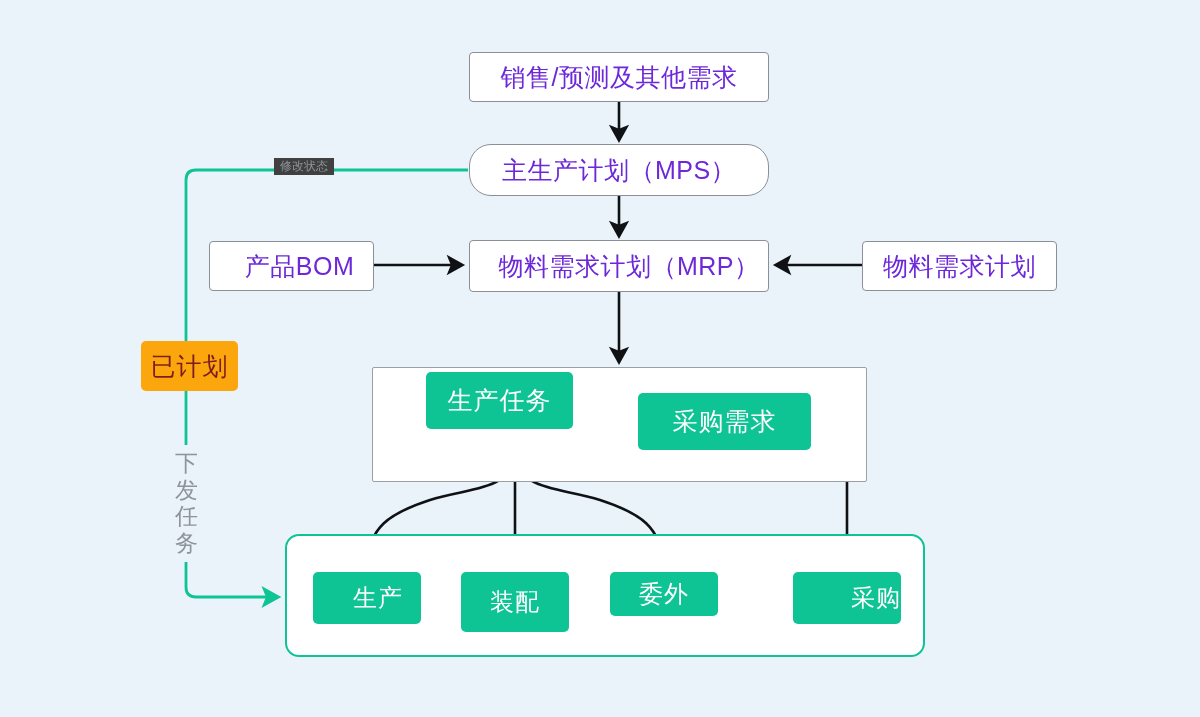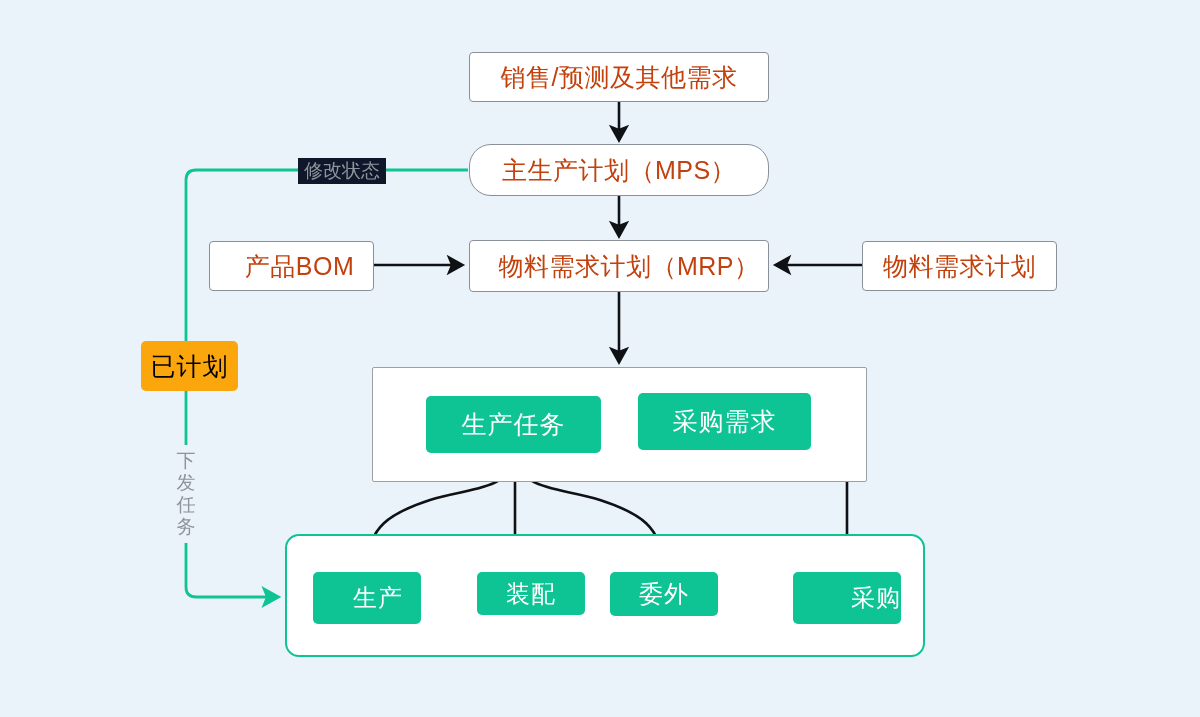--- a/index.html
+++ b/index.html
@@ -33,40 +33,40 @@
     display: flex;
     align-items: center;
     justify-content: center;
     white-space: nowrap;
   }
   
   .box-white {
     background: #ffffff;
     border: 1.4px solid #8a8f98;
     border-radius: 4px;
-    color: #c2410c;
+    color: #6d28d9;
     font-size: 25px;
     letter-spacing: 0.5px;
   }
   
   .chip-green {
     background: #0ec394;
     border-radius: 5px;
     color: #ffffff;
     font-size: 25px;
     letter-spacing: 1px;
   }
   .chip-green.small {
     font-size: 24px;
   }
   
   .badge-orange {
     background: #fca60d;
     border-radius: 5px;
-    color: #000000;
+    color: #7f1d1d;
     font-size: 25px;
     letter-spacing: 1px;
   }
   
   .group-plain {
     position: absolute;
     box-sizing: border-box;
     background: #ffffff;
     border: 1.2px solid #9aa0a6;
     border-radius: 2px;
@@ -75,30 +75,29 @@
     position: absolute;
     box-sizing: border-box;
     background: #ffffff;
     border: 2.4px solid #0ec394;
     border-radius: 14px;
   }
   
   .edge-label {
     position: absolute;
     color: #8e949c;
-    font-size: 19px;
-    background: #0f172a;
+    font-size: 12px;
+    background: #404040;
     padding: 0 6px;
     white-space: nowrap;
-    margin-left: 24px;
   }
   .edge-label-vert {
     position: absolute;
     color: #8e949c;
-    font-size: 19px;
+    font-size: 23px;
     background: #eaf2fa;
     width: 22px;
     text-align: center;
     line-height: 1.16;
     padding: 5px 0;
     word-break: break-all;
   }
 </style>
 </head>
 <body>
@@ -173,33 +172,33 @@
   </div>
 
   <div class="node box-white" style="left:209px; top:241px; width:165px; height:50px;padding-left:16px;">
     <span>产品BOM</span>
   </div>
 
   <div class="node box-white" style="left:862px; top:241px; width:195px; height:50px;">
     <span>物料需求计划</span>
   </div>
 
-  <div class="node chip-green" style="left:426px; top:396px; width:175px; height:57px;">
+  <div class="node chip-green" style="left:426px; top:372px; width:147px; height:57px;">
     <span>生产任务</span>
   </div>
 
   <div class="node chip-green" style="left:638px; top:393px; width:173px; height:57px;">
     <span>采购需求</span>
   </div>
 
   <div class="node chip-green small" style="left:313px; top:572px; width:108px; height:52px;padding-left:22px;">
     <span>生产</span>
   </div>
 
-  <div class="node chip-green small" style="left:461px; top:572px; width:108px; height:43px;margin-left:16px;">
+  <div class="node chip-green small" style="left:461px; top:572px; width:108px; height:60px;">
     <span>装配</span>
   </div>
 
   <div class="node chip-green small" style="left:610px; top:572px; width:108px; height:44px;">
     <span>委外</span>
   </div>
 
   <div class="node chip-green small" style="left:793px; top:572px; width:108px; height:52px;justify-content:flex-end;">
     <span>采购</span>
   </div>

